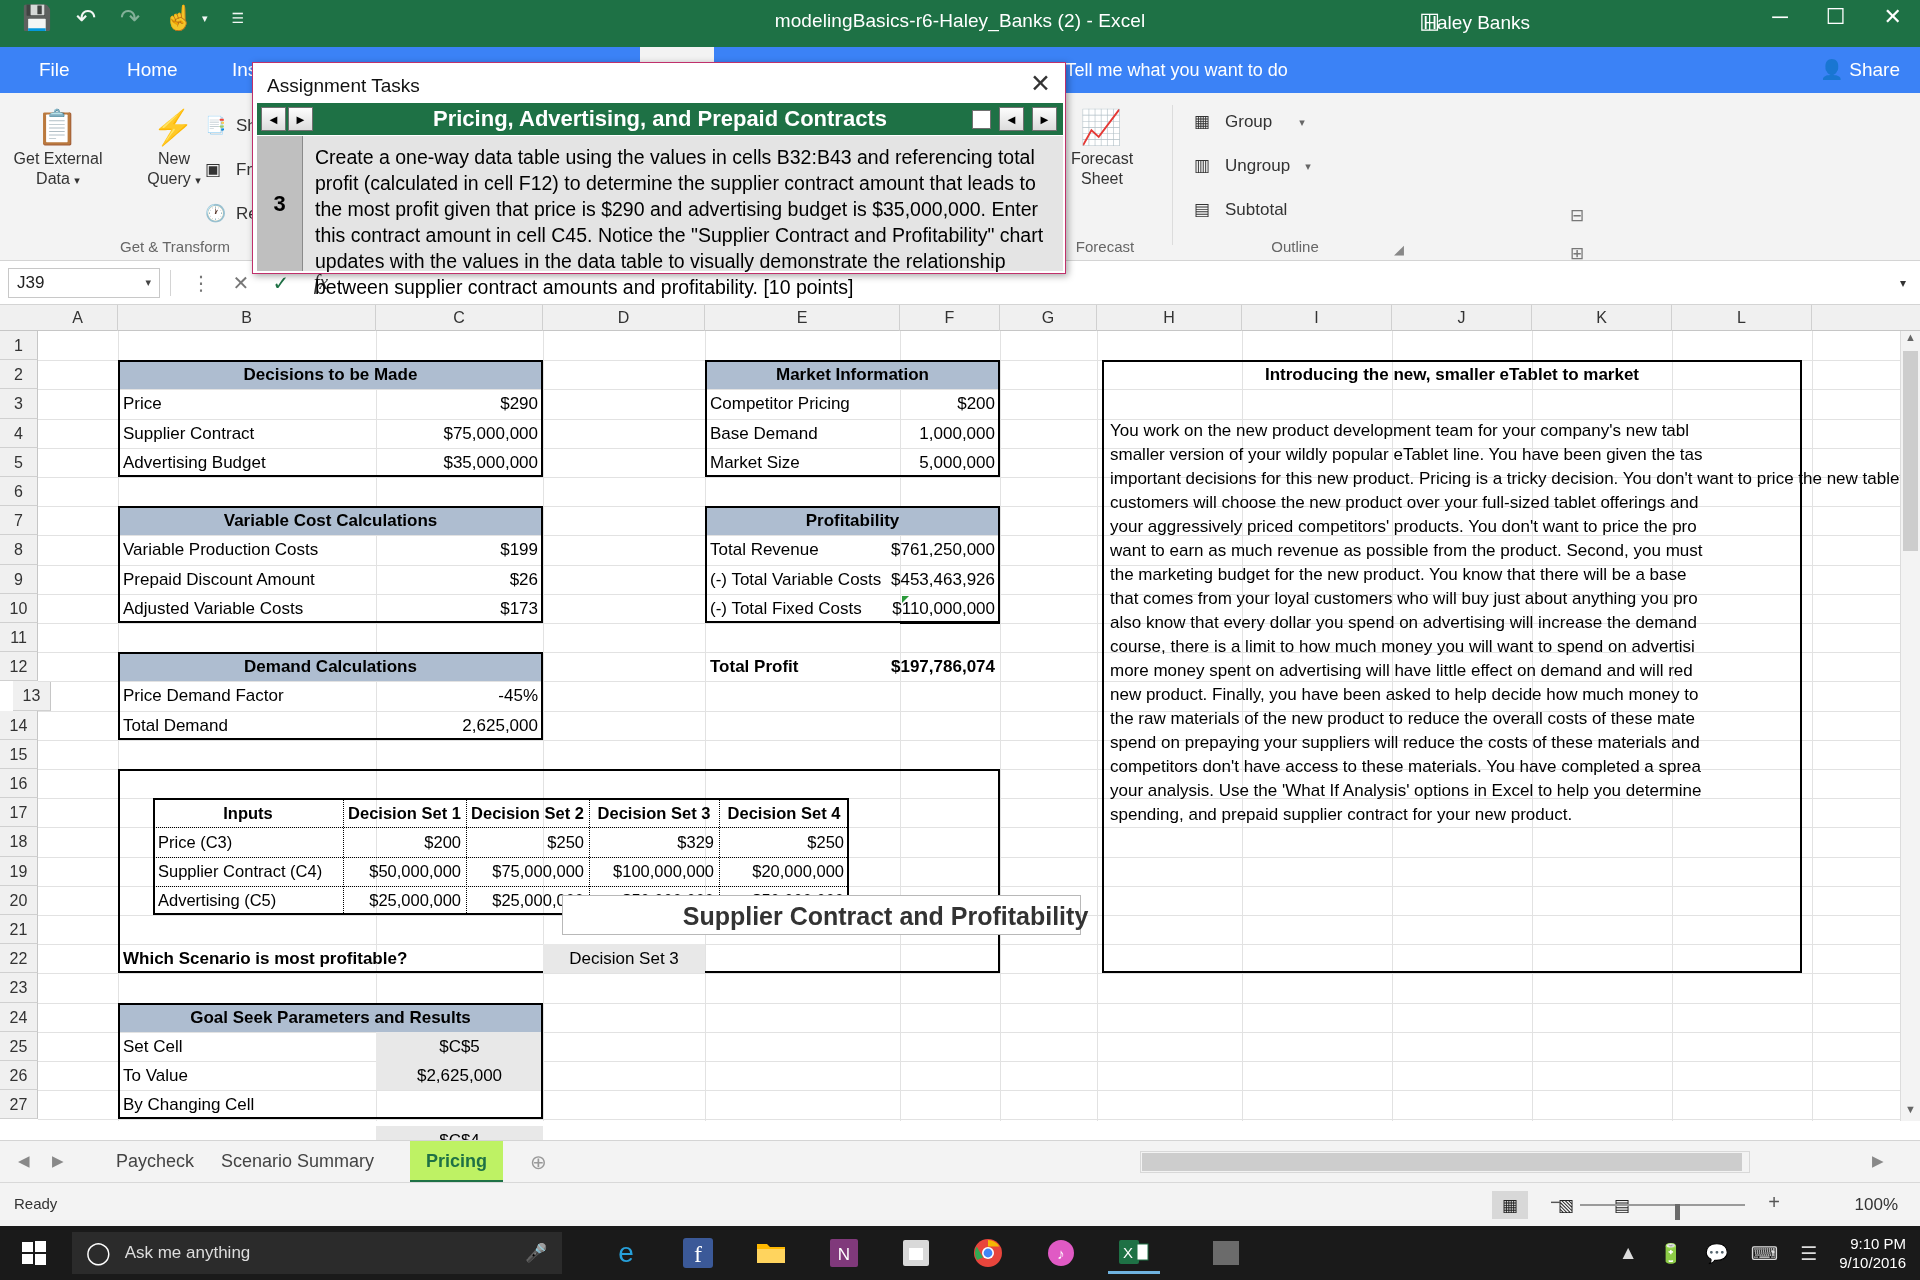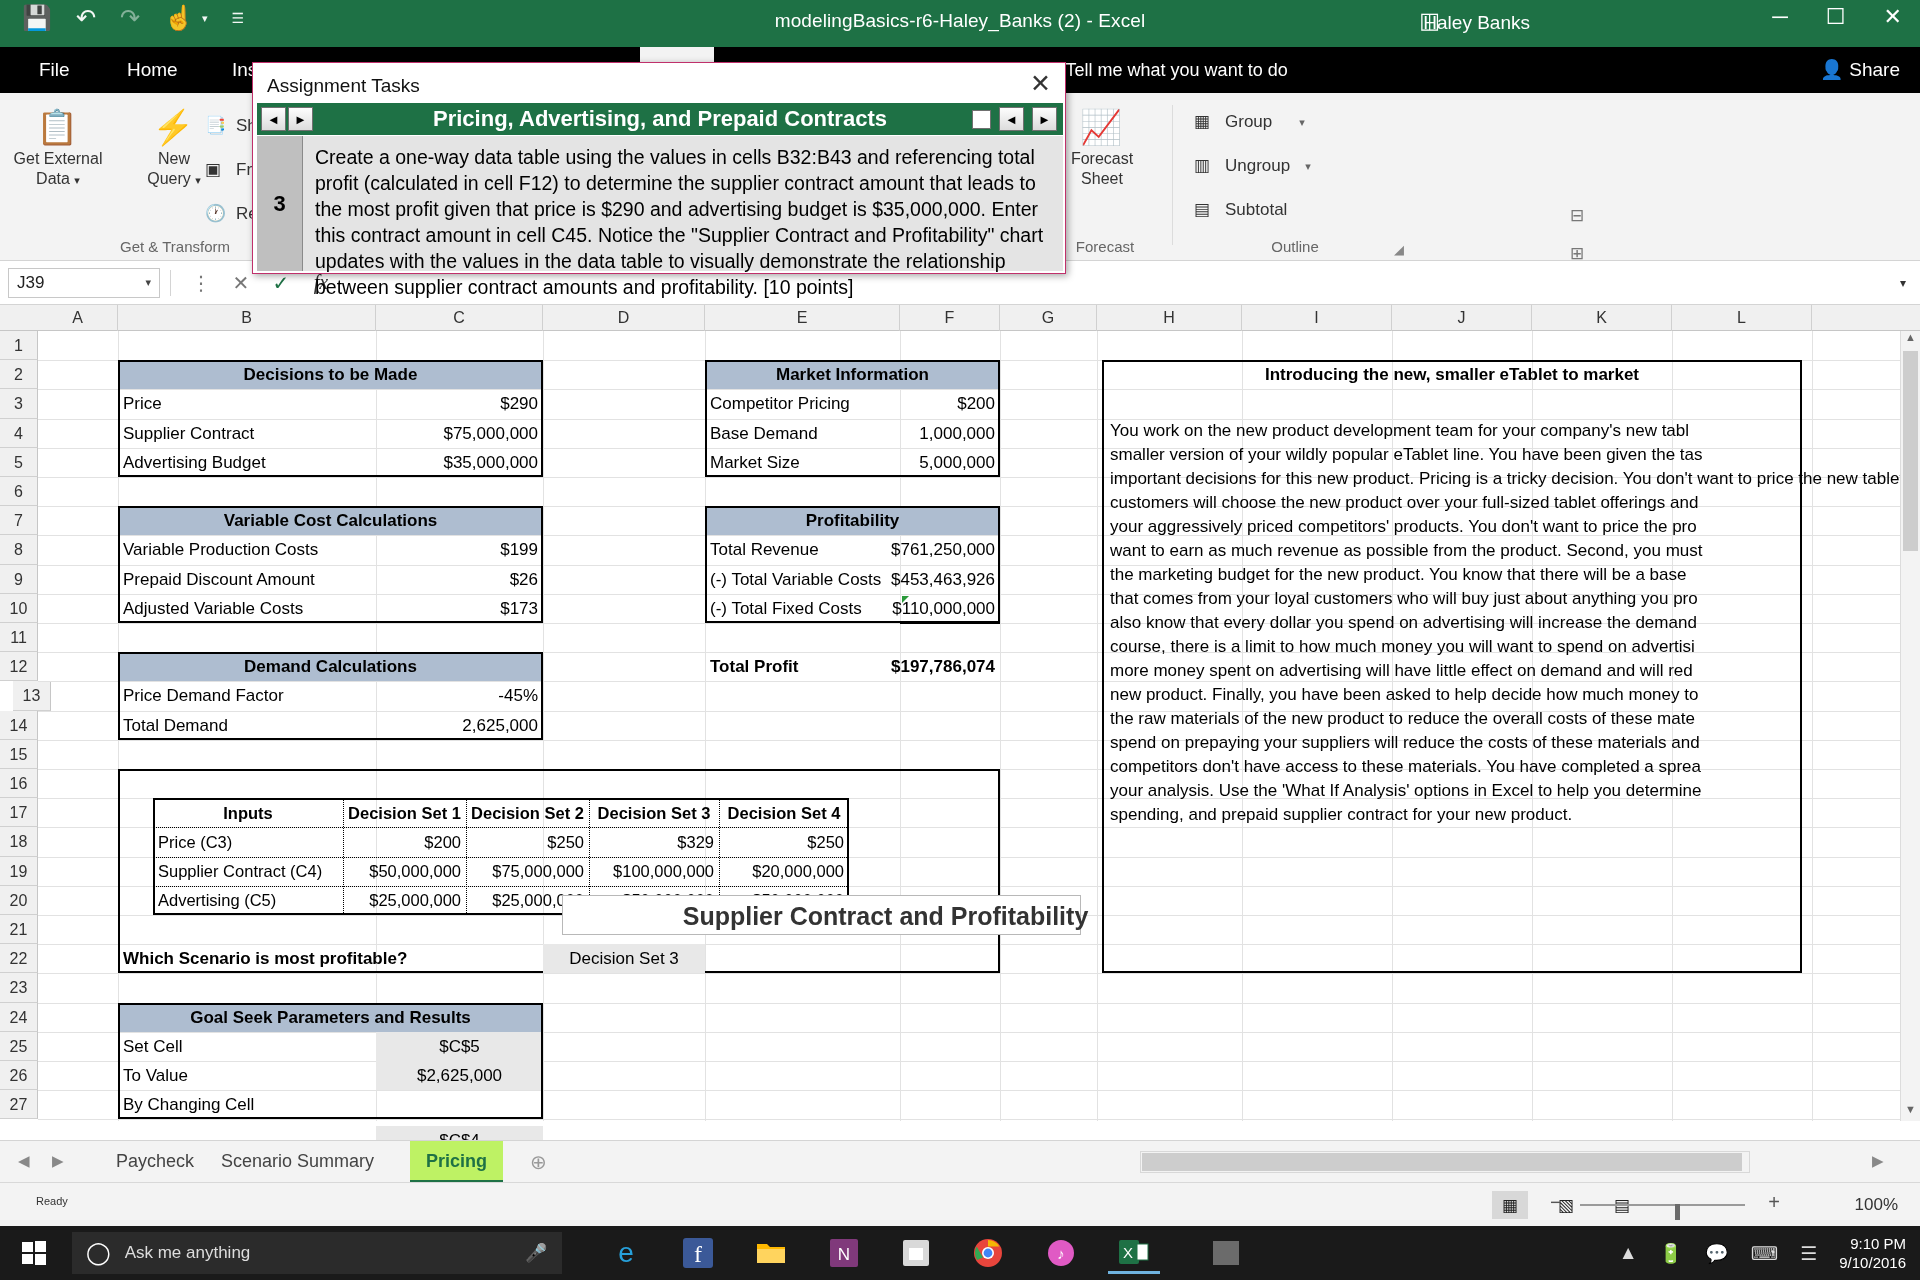--- a/index.html
+++ b/index.html
@@ -22,21 +22,21 @@
     position:absolute; left:0; top:10px; width:1920px; text-align:center;
     font-size:19px; color:#fff; letter-spacing:.1px;
   }
   #user-name{ position:absolute; right:390px; top:12px; font-size:19px; }
   #win-btns{ position:absolute; right:18px; top:4px; display:flex; gap:38px; font-size:22px;}
   #ribbon-ico{ position:absolute; right:480px; top:8px; font-size:22px; }
 
   
   #tabsrow{
     position:absolute; left:0; top:47px; width:1920px; height:46px;
-    background:#000000;
+    background:#3b82f6;
   }
   .tab{
     position:absolute; top:0; height:46px; line-height:46px;
     color:#fff; font-size:19px; padding:0 17px; cursor:pointer;
   }
   .tab.active{ background:#f3f3f3; color:#1e7145; }
   #share{ position:absolute; right:20px; top:0; height:46px; line-height:46px; color:#fff; font-size:19px;}
   #tellme{ position:absolute; left:1050px; top:0; height:46px; line-height:46px; color:#fff; font-size:18px;}
 
   
@@ -185,21 +185,21 @@
     position:absolute; left:1140px; top:10px; width:610px; height:22px;
     background:#f3f3f3; border:1px solid #d8d8d8;
   }
   #hthumb{ position:absolute; left:1px; top:1px; width:600px; height:18px; background:#cdcdcd;}
 
   
   #status{
     position:absolute; left:0; top:1182px; width:1920px; height:44px;
     background:#f3f3f3; border-top:1px solid #d8d8d8;
   }
-  #ready{ position:absolute; left:14px; top:12px; font-size:11px; color:#333;margin-left:22px;}
+  #ready{ position:absolute; left:14px; top:12px; font-size:15px; color:#333;}
   .viewbtn{
     position:absolute; top:8px; width:36px; height:28px;
     display:flex; align-items:center; justify-content:center; cursor:pointer;
   }
   #zoomwrap{ position:absolute; right:140px; top:14px; width:230px; height:16px;}
   #zoomline{ position:absolute; left:30px; top:7px; width:165px; height:2px; background:#9a9a9a;}
   #zoomthumb{ position:absolute; left:95px; top:0; width:5px; height:16px; background:#6b6b6b;}
   #zminus{ position:absolute; left:0; top:-6px; font-size:20px; color:#555; cursor:pointer;}
   #zplus{ position:absolute; right:0; top:-6px; font-size:20px; color:#555; cursor:pointer;}
   #zoompct{ position:absolute; right:22px; top:12px; font-size:17px; color:#333;}

